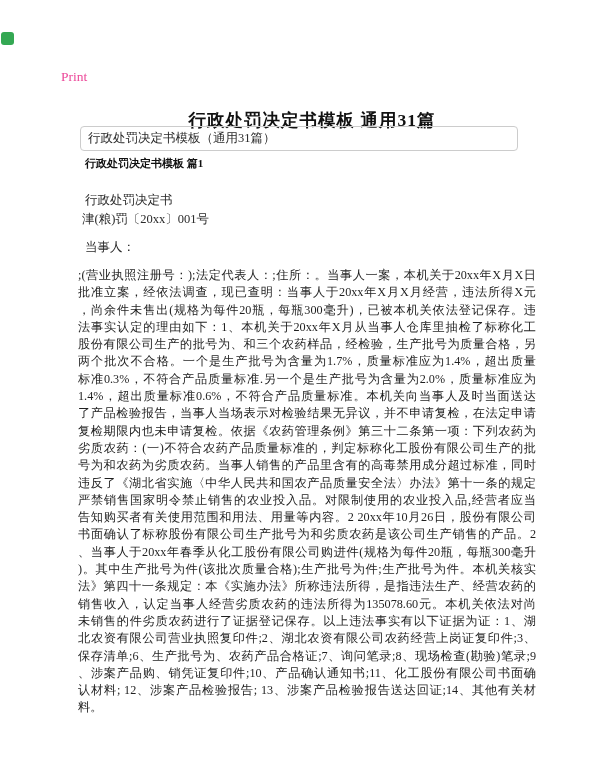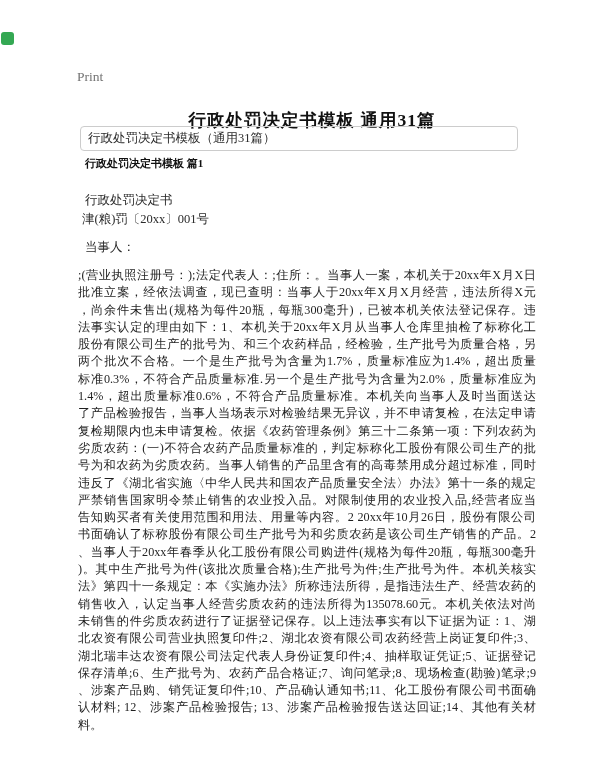--- a/index.html
+++ b/index.html
@@ -11,22 +11,22 @@
     position: relative;
     overflow: hidden;
   }
   .app-icon {
     position: absolute; left: 1px; top: 32px;
     width: 13px; height: 13px;
     background: #34a853;
     border-radius: 3px;
   }
   .print-link {
-    position: absolute; left: 77px; top: 69px;
-    font-size: 13.5px; color: #737373;
+    position: absolute; left: 61px; top: 69px;
+    font-size: 13.5px; color: #ec4899;
   }
   .doc-title {
     position: absolute; left: 0; top: 96px; width: 600px;
     margin: 12px;
     text-align: center;
     font-size: 17.5px; font-weight: bold; color: #111111;
     letter-spacing: 1px;
   }
   .subtitle-box {
     position: absolute; left: 80px; top: 126px;
@@ -101,20 +101,19 @@
       <div class="body-line">违反了《湖北省实施〈中华人民共和国农产品质量安全法〉办法》第十一条的规定</div>
       <div class="body-line">严禁销售国家明令禁止销售的农业投入品。对限制使用的农业投入品,经营者应当</div>
       <div class="body-line">告知购买者有关使用范围和用法、用量等内容。2 20xx年10月26日，股份有限公司</div>
       <div class="body-line">书面确认了标称股份有限公司生产批号为和劣质农药是该公司生产销售的产品。2</div>
       <div class="body-line">、当事人于20xx年春季从化工股份有限公司购进件(规格为每件20瓶，每瓶300毫升</div>
       <div class="body-line">)。其中生产批号为件(该批次质量合格);生产批号为件;生产批号为件。本机关核实</div>
       <div class="body-line">法》第四十一条规定：本《实施办法》所称违法所得，是指违法生产、经营农药的</div>
       <div class="body-line">销售收入，认定当事人经营劣质农药的违法所得为135078.60元。本机关依法对尚</div>
       <div class="body-line">未销售的件劣质农药进行了证据登记保存。以上违法事实有以下证据为证：1、湖</div>
       <div class="body-line">北农资有限公司营业执照复印件;2、湖北农资有限公司农药经营上岗证复印件;3、</div>
-      <div class="body-line">湖北瑞丰达农资有限公司法定代表人身份证复印件;4、抽样取证凭证;5、证据登记</div>
       <div class="body-line">保存清单;6、生产批号为、农药产品合格证;7、询问笔录;8、现场检查(勘验)笔录;9</div>
       <div class="body-line">、涉案产品购、销凭证复印件;10、产品确认通知书;11、化工股份有限公司书面确</div>
       <div class="body-line">认材料; 12、涉案产品检验报告; 13、涉案产品检验报告送达回证;14、其他有关材</div>
       <div class="body-line">料。</div>
     </div>
 
 </div>
 
 </body></html>

